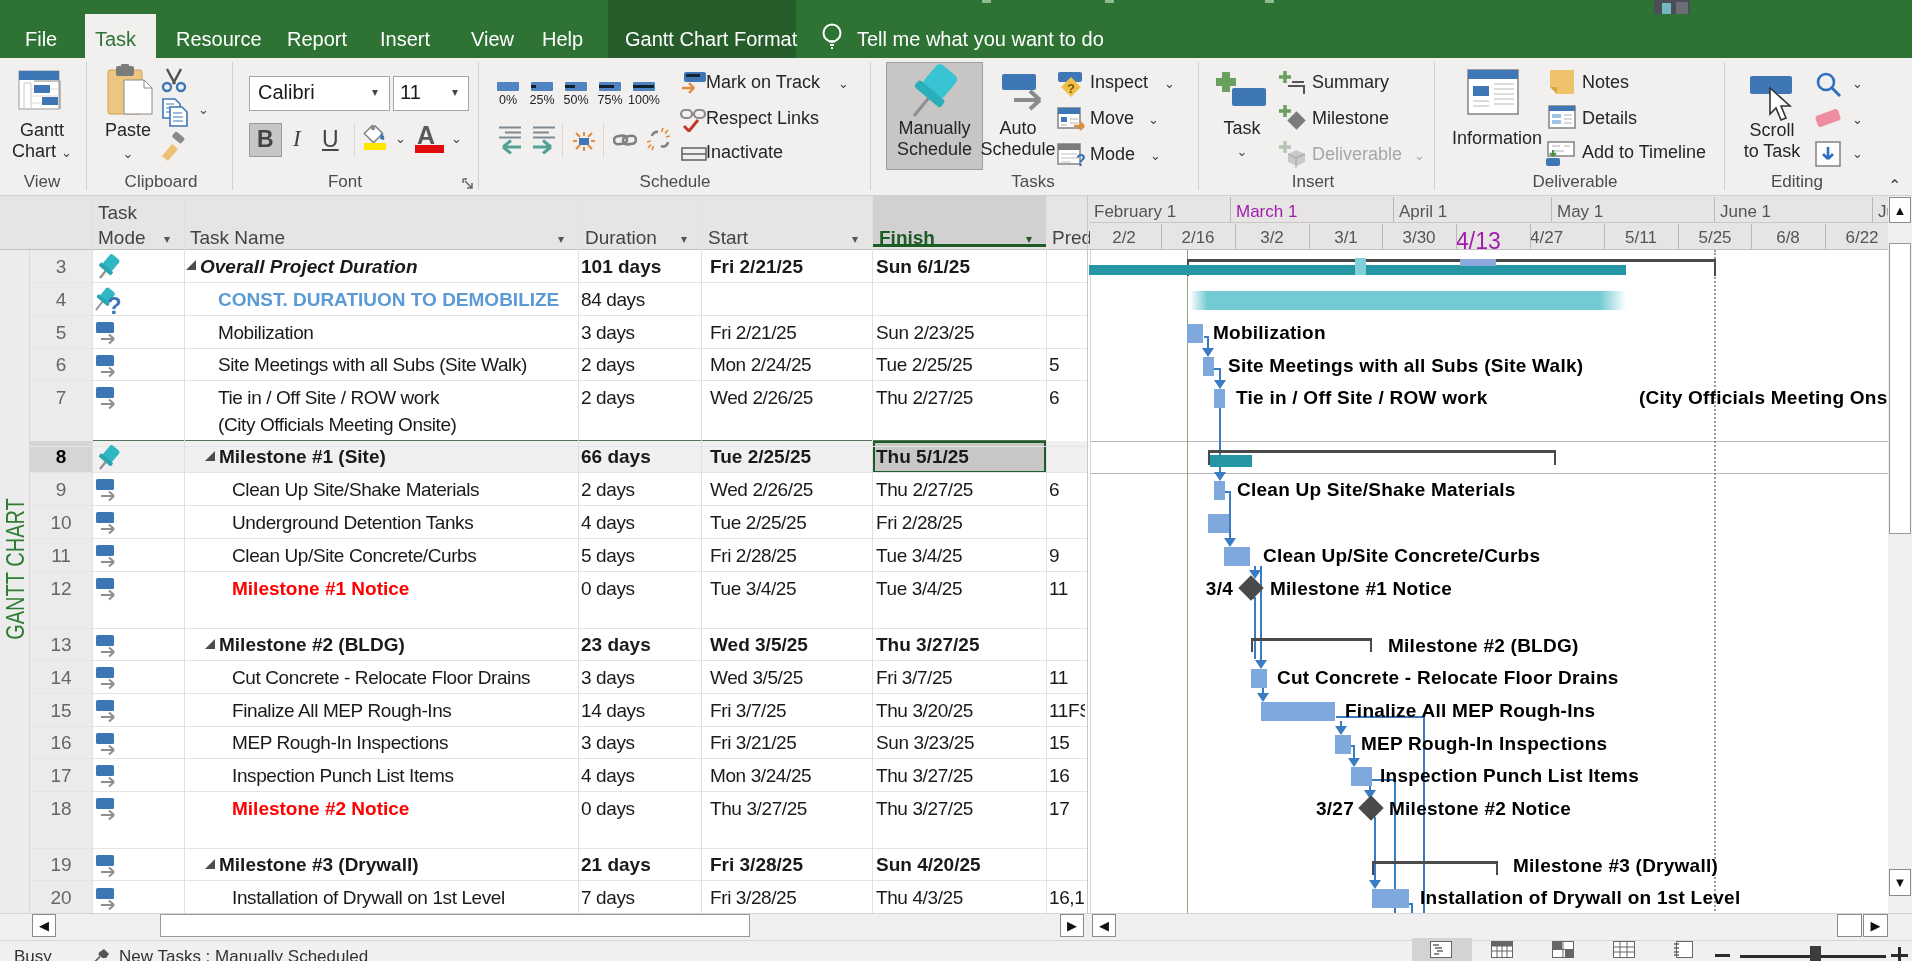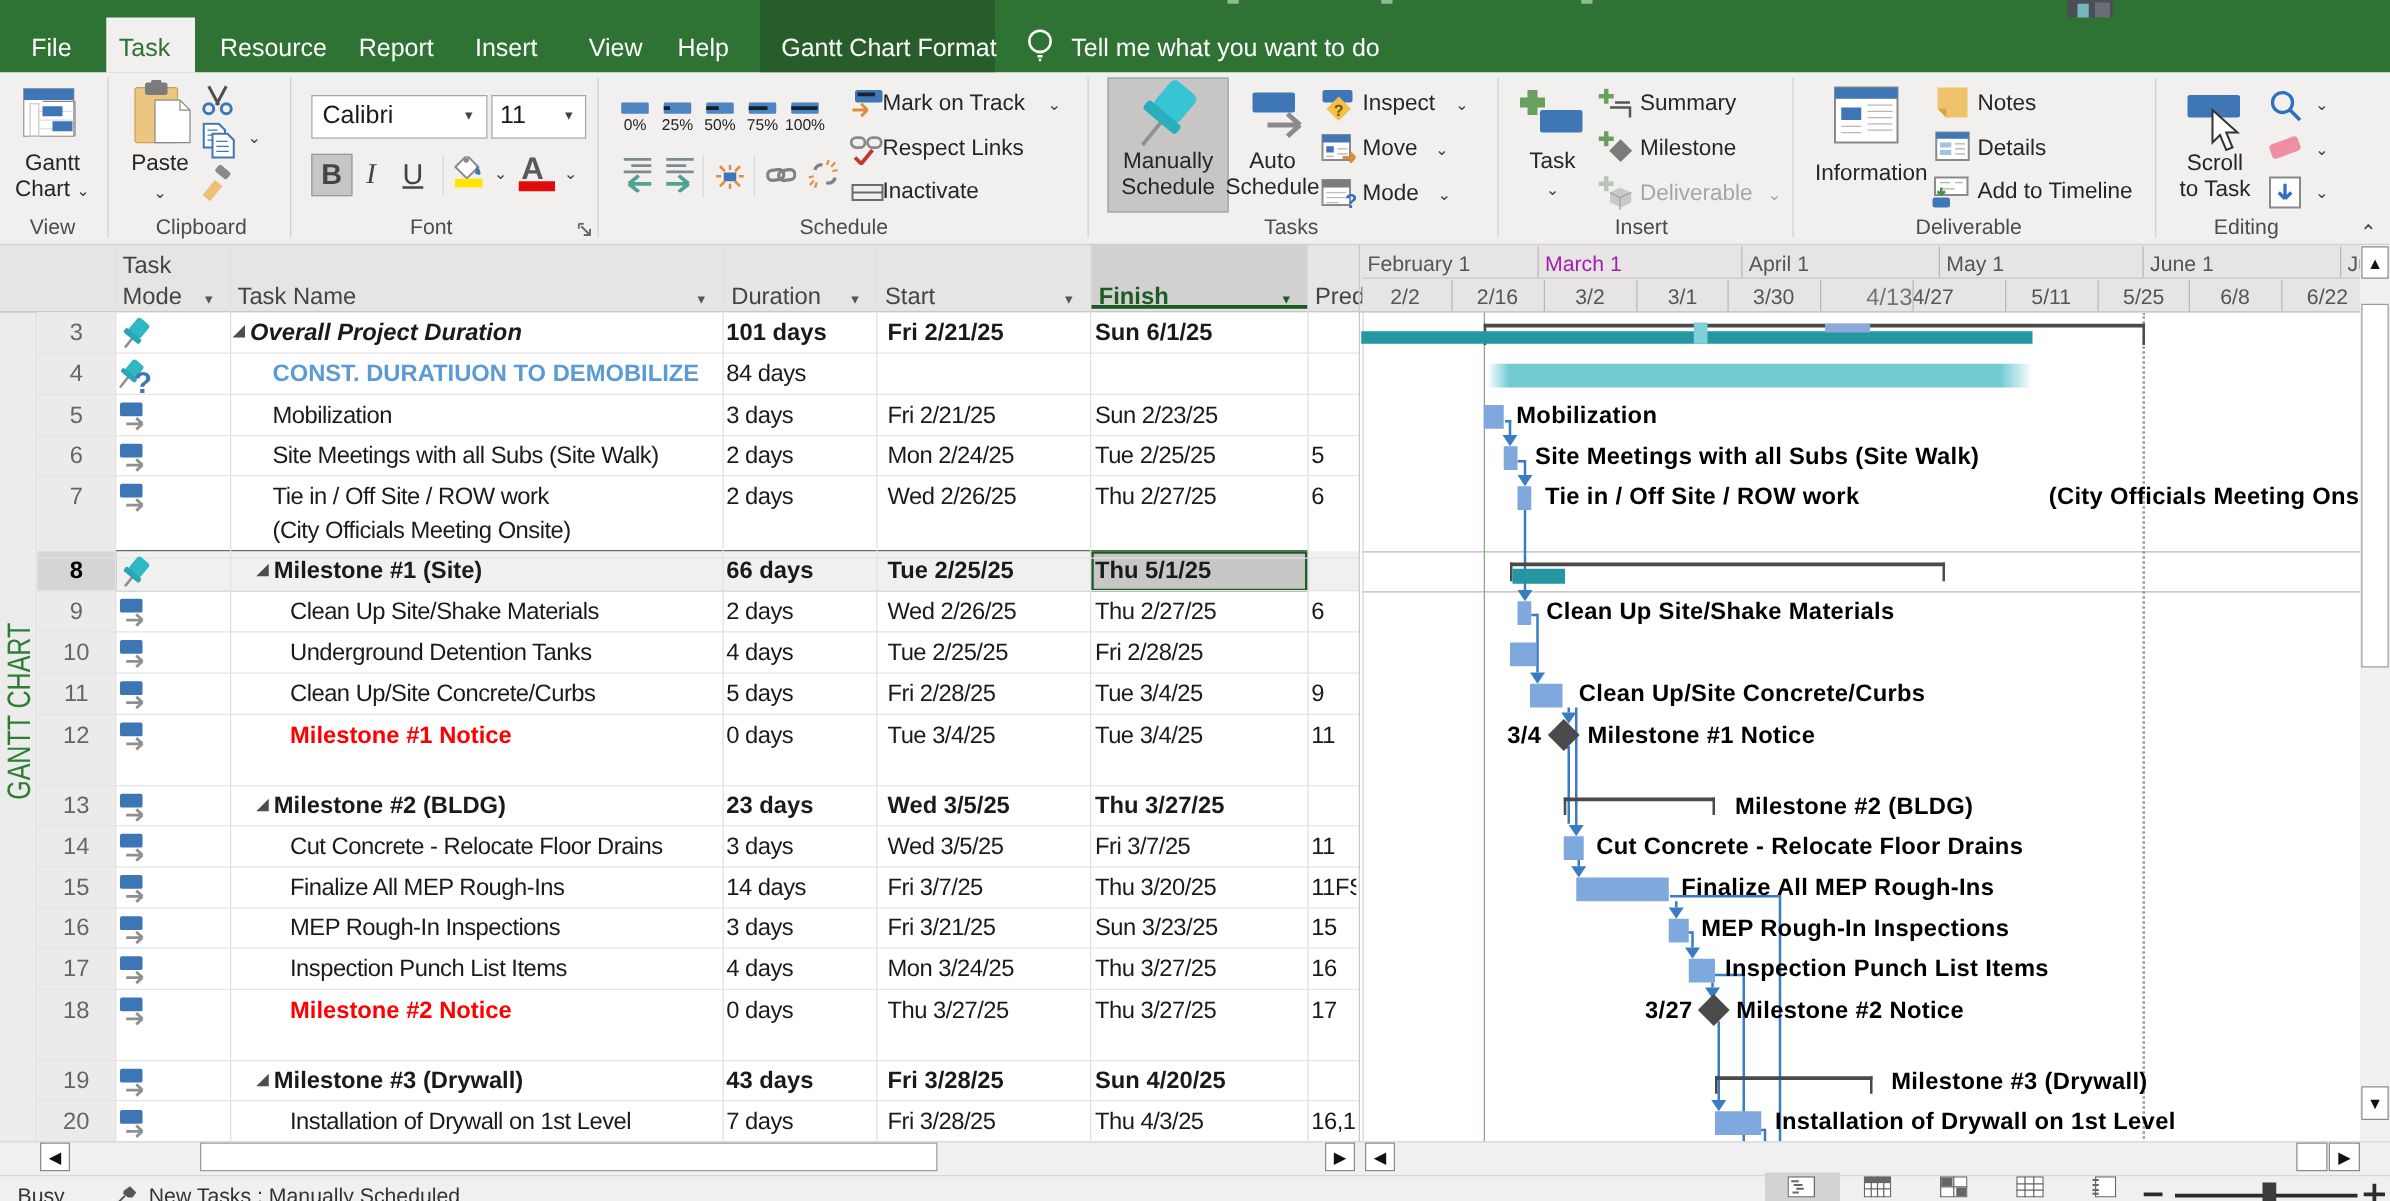--- a/index.html
+++ b/index.html
@@ -487,21 +487,21 @@
 <div class="a cell" style="left:876px;top:792px;height:33px;line-height:33px;">Thu 3/27/25</div>
 <div class="a cell" style="left:1049px;top:792px;width:36px;overflow:hidden;height:33px;line-height:33px;">17</div>
 <div class="a hline" style="left:30px;top:848px;width:1057px;"></div>
 <div class="a num" style="left:30px;top:849px;width:62px;height:32px;line-height:32px;">19</div>
 <svg class="a" style="left:96px;top:854px;" width="28" height="24" viewBox="0 0 28 24">
 <rect x="0" y="1" width="18" height="11" rx="1.5" fill="#3d76b4"></rect>
 <path d="M5 18h13m0 0l-5-4.5m5 4.5l-5 4.5" stroke="#8f8f8f" stroke-width="2.2" fill="none"></path>
 </svg>
 <div class="a" style="left:205px;top:859px;width:0;height:0;border-left:10px solid transparent;border-bottom:10px solid #4d4d4d;"></div>
 <div class="a cell" style="left:219px;top:849px;height:32px;line-height:32px;font-weight:bold;letter-spacing:0;">Milestone #3 (Drywall)</div>
-<div class="a cell" style="left:581px;top:849px;height:32px;line-height:32px;font-weight:bold;letter-spacing:0;">43 days</div>
+<div class="a cell" style="left:581px;top:849px;height:32px;line-height:32px;font-weight:bold;letter-spacing:0;">21 days</div>
 <div class="a cell" style="left:710px;top:849px;height:32px;line-height:32px;font-weight:bold;letter-spacing:0;">Fri 3/28/25</div>
 <div class="a cell" style="left:876px;top:849px;height:32px;line-height:32px;font-weight:bold;letter-spacing:0;">Sun 4/20/25</div>
 <div class="a hline" style="left:30px;top:880px;width:1057px;"></div>
 <div class="a num" style="left:30px;top:881px;width:62px;height:34px;line-height:34px;">20</div>
 <svg class="a" style="left:96px;top:887px;" width="28" height="24" viewBox="0 0 28 24">
 <rect x="0" y="1" width="18" height="11" rx="1.5" fill="#3d76b4"></rect>
 <path d="M5 18h13m0 0l-5-4.5m5 4.5l-5 4.5" stroke="#8f8f8f" stroke-width="2.2" fill="none"></path>
 </svg>
 <div class="a cell" style="left:232px;top:881px;height:34px;line-height:34px;">Installation of Drywall on 1st Level</div>
 <div class="a cell" style="left:581px;top:881px;height:34px;line-height:34px;">7 days</div>
@@ -532,21 +532,21 @@
 <div class="a" style="left:1878px;top:202px;font-size:17px;color:#555;">Ju</div>
 <div class="a" style="left:1087px;top:228px;width:74px;text-align:center;font-size:17px;color:#555;">2/2</div>
 <div class="a" style="left:1161px;top:228px;width:74px;text-align:center;font-size:17px;color:#555;">2/16</div>
 <div class="a tick" style="left:1161px;top:224px;height:25px;"></div>
 <div class="a" style="left:1235px;top:228px;width:74px;text-align:center;font-size:17px;color:#555;">3/2</div>
 <div class="a tick" style="left:1235px;top:224px;height:25px;"></div>
 <div class="a" style="left:1309px;top:228px;width:74px;text-align:center;font-size:17px;color:#555;">3/1</div>
 <div class="a tick" style="left:1309px;top:224px;height:25px;"></div>
 <div class="a" style="left:1382px;top:228px;width:74px;text-align:center;font-size:17px;color:#555;">3/30</div>
 <div class="a tick" style="left:1382px;top:224px;height:25px;"></div>
-<div class="a" style="left:1456px;top:228px;width:74px;text-align:right;font-size:19px;color:#737373;">4/13</div>
+<div class="a" style="left:1456px;top:228px;width:74px;text-align:left;font-size:23px;color:#a21caf;">4/13</div>
 <div class="a tick" style="left:1456px;top:224px;height:25px;"></div>
 <div class="a" style="left:1530px;top:228px;width:74px;text-align:left;font-size:17px;color:#555;">4/27</div>
 <div class="a tick" style="left:1530px;top:224px;height:25px;"></div>
 <div class="a" style="left:1604px;top:228px;width:74px;text-align:center;font-size:17px;color:#555;">5/11</div>
 <div class="a tick" style="left:1604px;top:224px;height:25px;"></div>
 <div class="a" style="left:1678px;top:228px;width:74px;text-align:center;font-size:17px;color:#555;">5/25</div>
 <div class="a tick" style="left:1678px;top:224px;height:25px;"></div>
 <div class="a" style="left:1751px;top:228px;width:74px;text-align:center;font-size:17px;color:#555;">6/8</div>
 <div class="a tick" style="left:1751px;top:224px;height:25px;"></div>
 <div class="a" style="left:1825px;top:228px;width:74px;text-align:center;font-size:17px;color:#555;">6/22</div>

